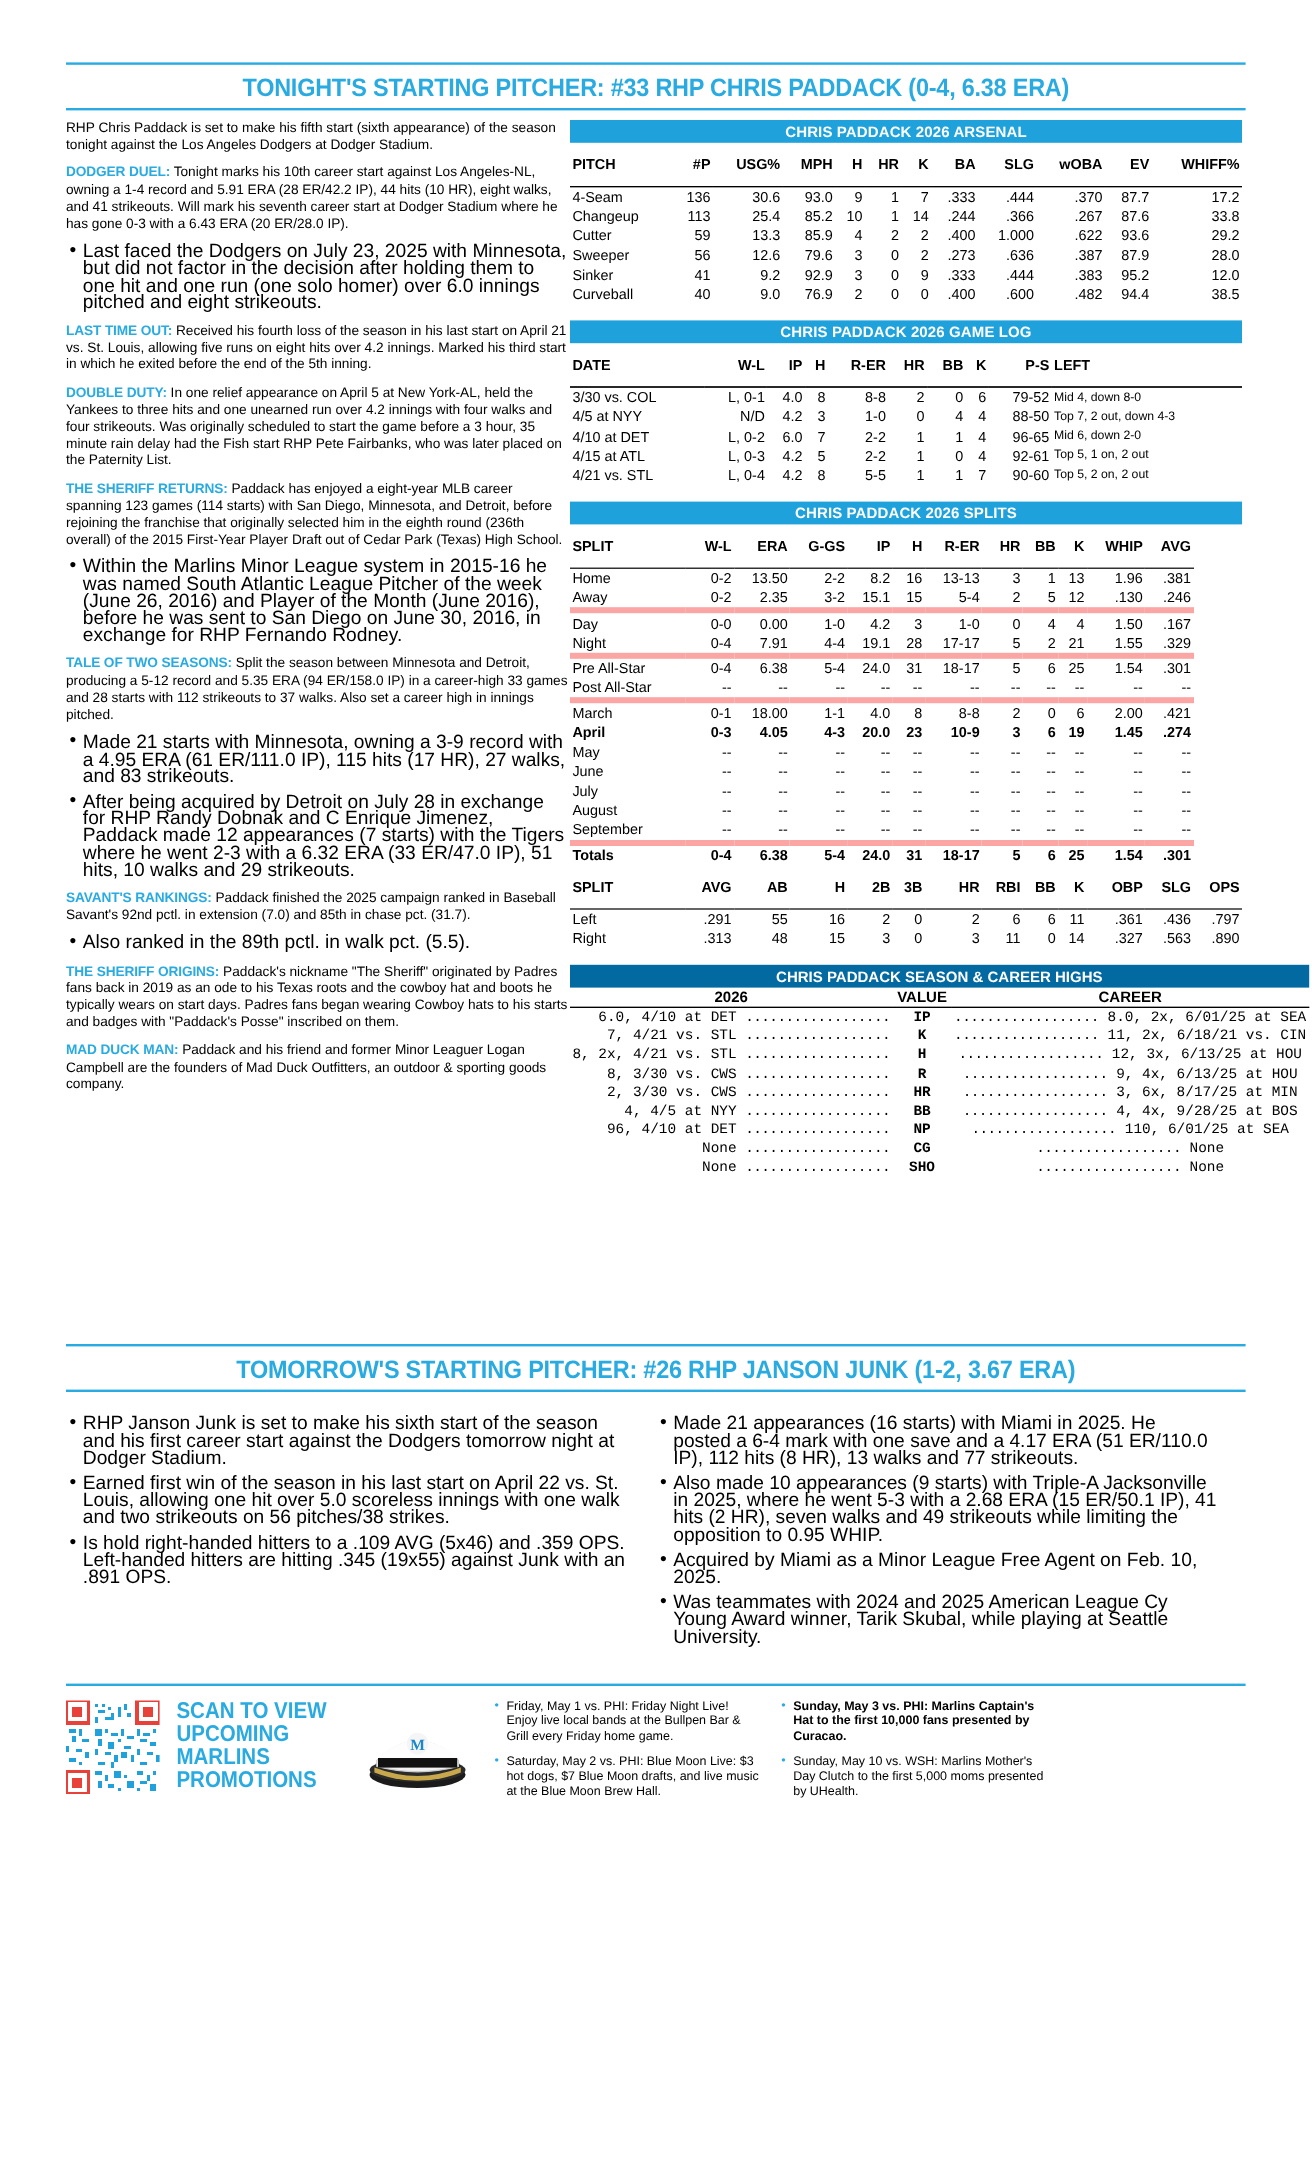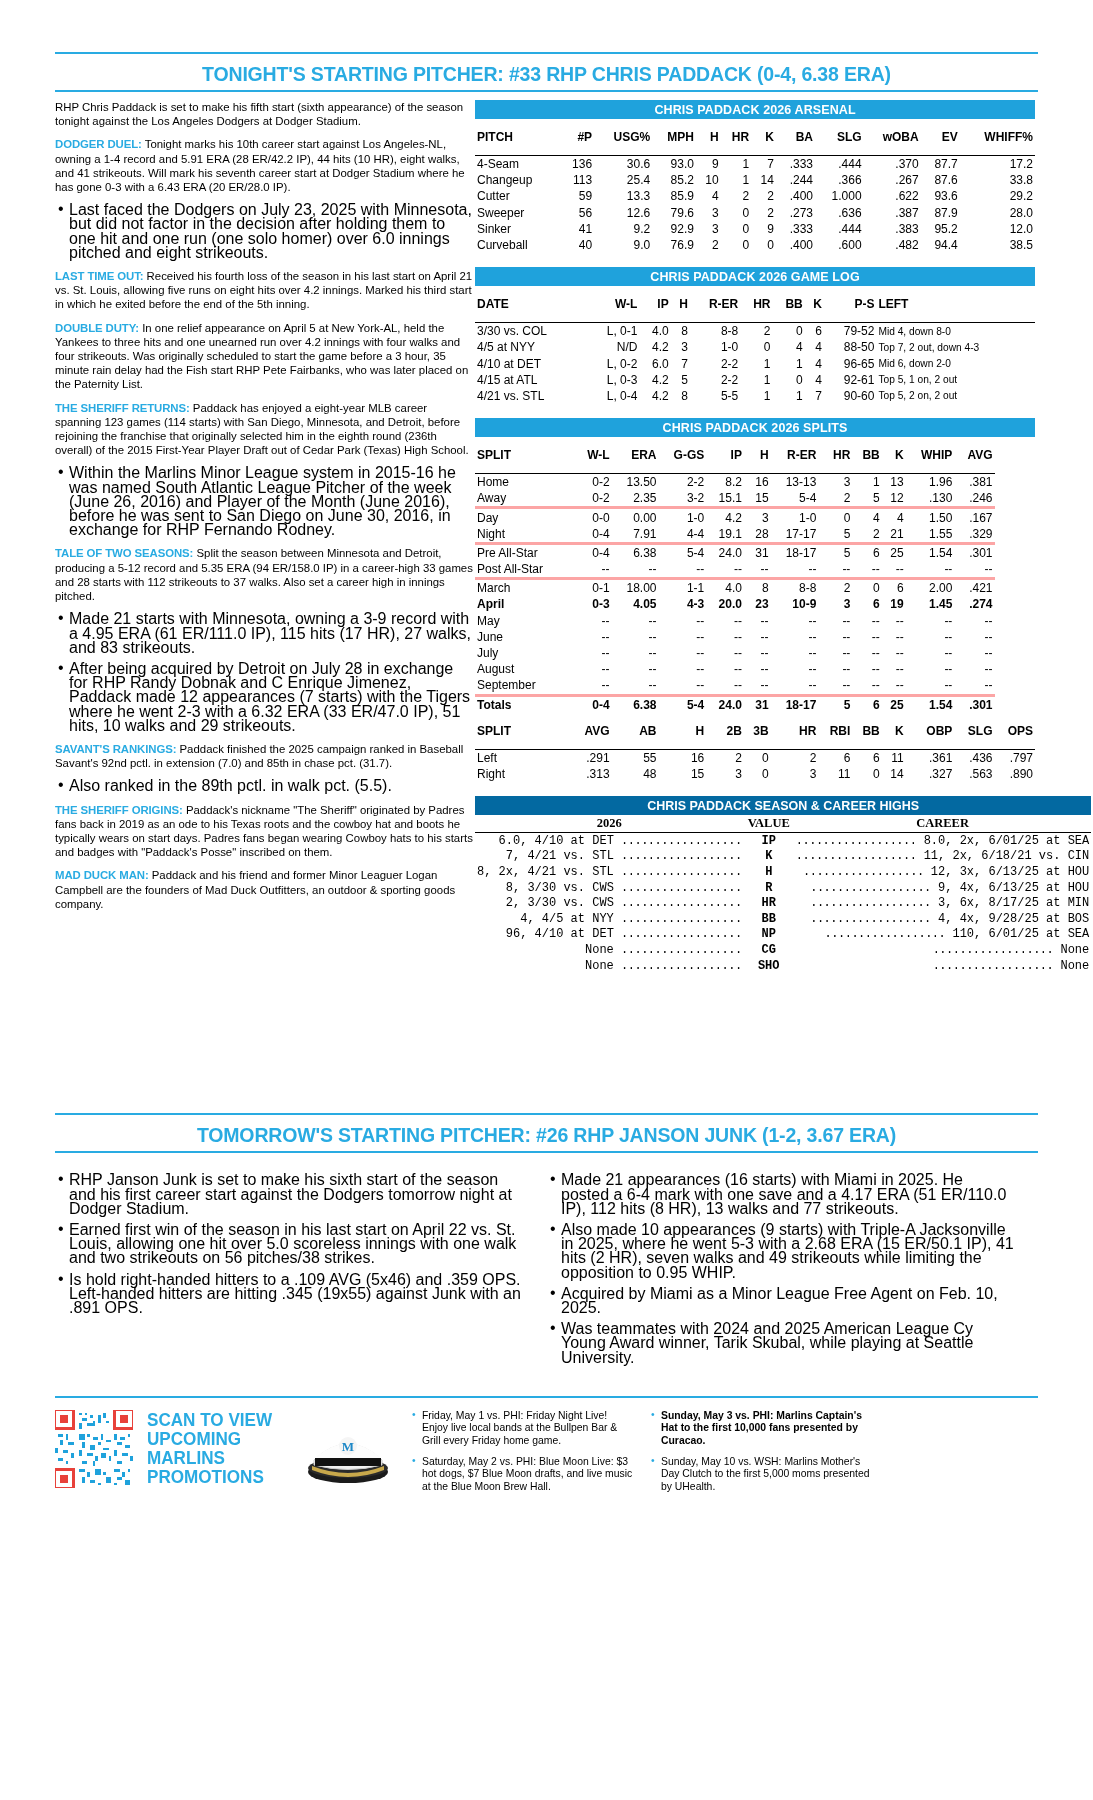--- a/index.html
+++ b/index.html
@@ -64,38 +64,37 @@
     font-size: 12px; font-weight: bold;
     border-bottom: 1.4px solid #000;
     padding: 11px 2px; text-align: right; white-space: nowrap;
   }
   table.stat th.lft, table.stat td.lft { text-align: left; }
   table.stat td {
     font-size: 12px; padding: 1.1px 2px;
     text-align: right; white-space: nowrap;
   }
   table.stat td.small { font-size: 10.2px; }
-  tr.ul > td { border-bottom: 3px solid #fca5a5; }
+  tr.ul > td { border-bottom: 5px solid #fca5a5; }
   tr.strong > td { font-weight: bold; }
 
   
   table.highs { width: 100%; border-collapse: collapse; }
   table.highs caption {
     background: #0369a1; color: #fff;
     font-weight: bold; font-size: 12.5px; padding: 2.5px 0;
   }
   table.highs th {
     font-size: 12.5px; font-weight: bold; padding: 1px 4px;
     border-bottom: 1.2px solid #000;
-    font-family: Liberation Serif, serif;
   }
   table.highs td { font-size: 12px; padding: 0.8px 2px; white-space: nowrap; font-family: Liberation Mono, monospace; }
   td.h-season { text-align: right; width: 42%; }
   td.h-stat { text-align: center; font-weight: bold; width: 14%; }
-  td.h-career { text-align: right; width: 44%; }
+  td.h-career { text-align: center; width: 44%; }
   .dots { letter-spacing: -0.5px; font-weight: normal; }
 
   
   .tom-cols { display: flex; gap: 24px; margin-top: 20px; }
   .tom-col { width: 468px; }
 
   
   .promo-rule { border-top: 2px solid #29ABE2; margin: 22px 0 12px 0; }
   .promo { display: flex; align-items: flex-start; gap: 14px; }
   .qr { width: 78px; height: 78px; flex: none; }

